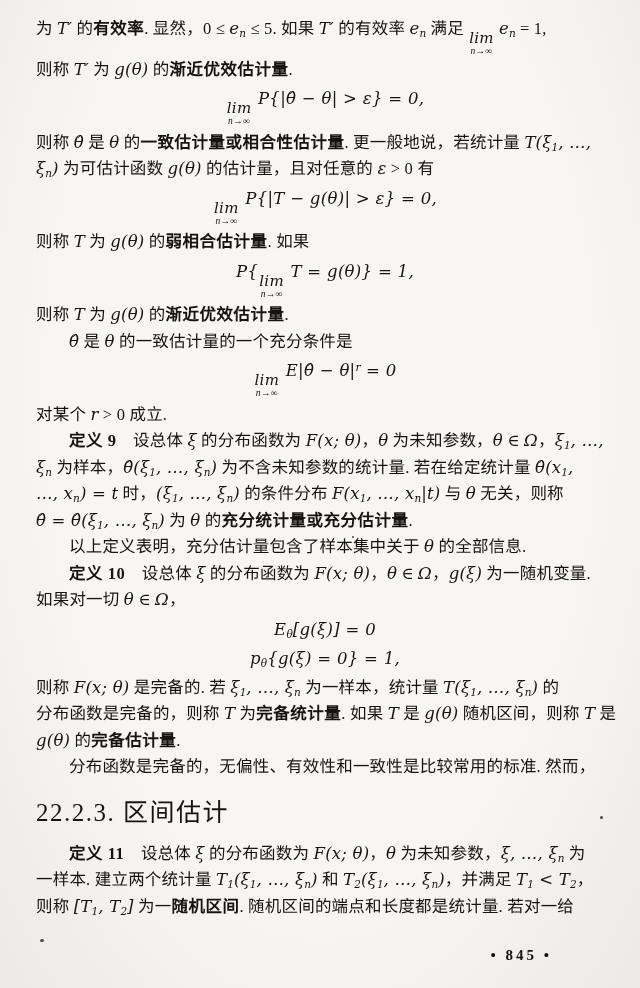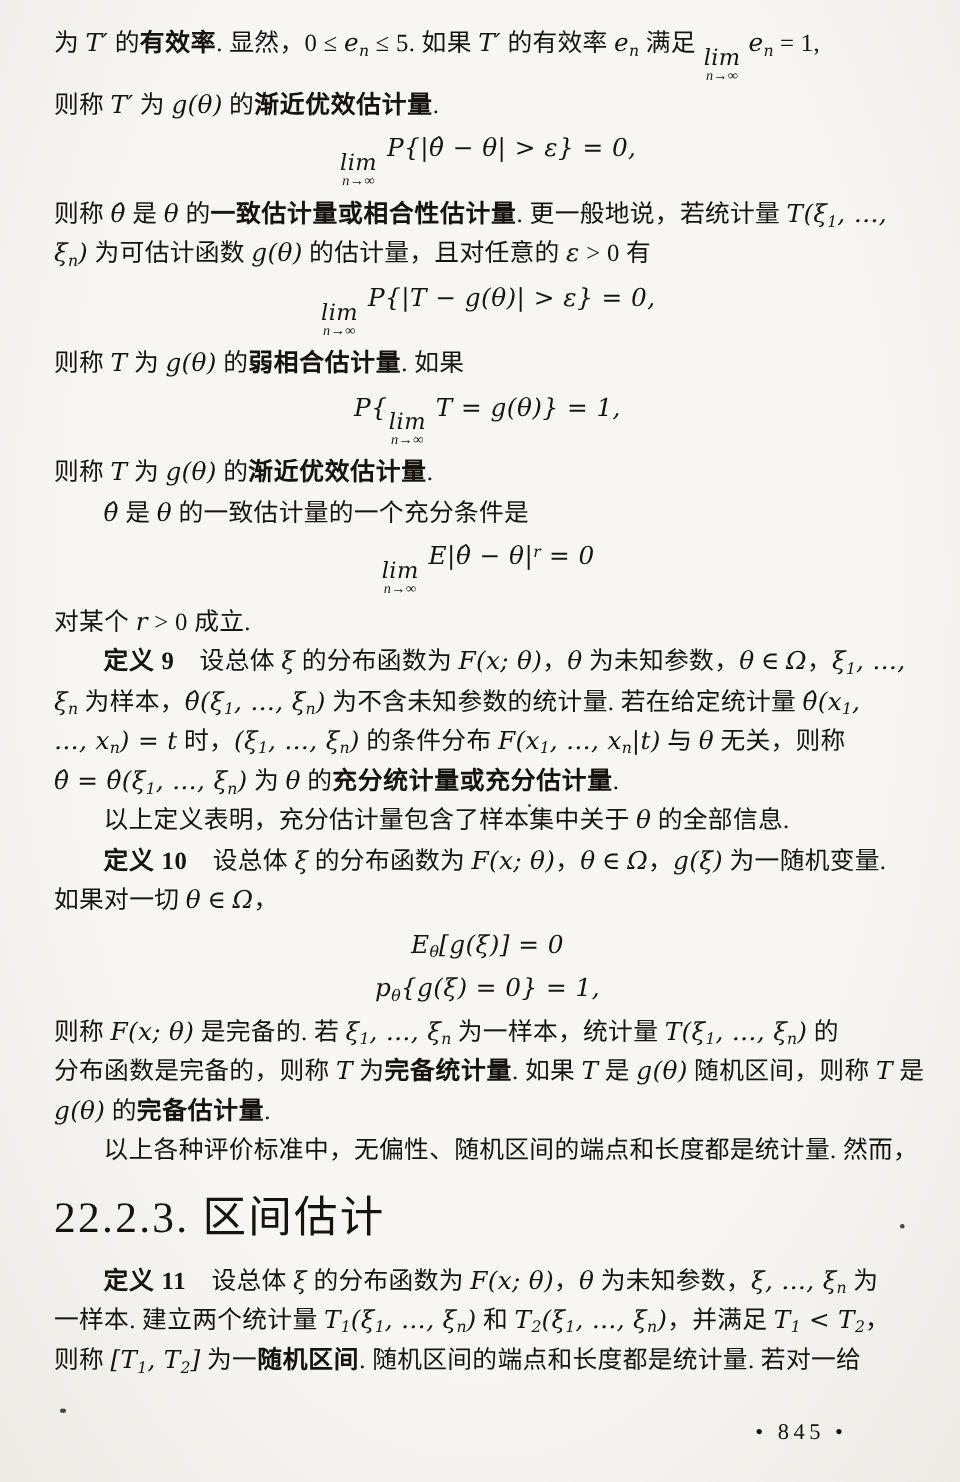--- a/index.html
+++ b/index.html
@@ -31,26 +31,26 @@
   .lim{
     display:inline-flex;flex-direction:column;align-items:center;
     line-height:1;vertical-align:-9px;margin:0 1px;
   }
   .lim-top{font-size:15px;}
   .lim-sub{font-size:9.5px;margin-top:1px;font-style:italic;}
   sub,sup{line-height:0;font-size:10.5px;letter-spacing:0;}
   sub{vertical-align:-3px;}
   sup{vertical-align:5px;}
   .heading{
-    font-size:29px;font-weight:500;line-height:33px;
+    font-size:25px;font-weight:500;line-height:33px;
     margin:15px 0 12px;letter-spacing:1.5px;
   }
   .footer{
-    position:absolute;right:75px;bottom:24px;
-    font-size:15px;font-weight:normal;letter-spacing:3px;
+    position:absolute;right:88px;bottom:24px;
+    font-size:15px;font-weight:bold;letter-spacing:3px;
   }
   .speck{position:absolute;background:#4a463f;border-radius:50%;}
   .speck.s1{left:40px;bottom:46px;width:4px;height:3px;}
   .speck.s2{left:600px;top:816px;width:3px;height:3px;}
   .speck.s3{left:352px;top:536px;width:2px;height:2px;}
 </style>
 </head>
 <body>
 
 <div class="sheet"></div>
@@ -88,21 +88,21 @@
     <div class="line"><span class="i">…, x<sub>n</sub>) = t</span><span> 时，</span><span class="i">(ξ<sub>1</sub>, …, ξ<sub>n</sub>)</span><span> 的条件分布 </span><span class="i">F(x<sub>1</sub>, …, x<sub>n</sub>|t)</span><span> 与 </span><span class="i">θ</span><span> 无关，则称</span></div>
     <div class="line"><span class="i">θ̂ = θ̂(ξ<sub>1</sub>, …, ξ<sub>n</sub>)</span><span> 为 </span><span class="i">θ</span><span> 的</span><span class="b">充分统计量或充分估计量</span><span>.</span></div>
     <div class="line indent"><span>以上定义表明，充分估计量包含了样本集中关于 </span><span class="i">θ</span><span> 的全部信息.</span></div>
     <div class="line indent"><span class="b">定义 10</span><span>　设总体 </span><span class="i">ξ</span><span> 的分布函数为 </span><span class="i">F(x; θ)</span><span>，</span><span class="i">θ</span><span> ∈ </span><span class="i">Ω</span><span>，</span><span class="i">g(ξ)</span><span> 为一随机变量.</span></div>
     <div class="line"><span>如果对一切 </span><span class="i">θ</span><span> ∈ </span><span class="i">Ω</span><span>，</span></div>
     <div class="formula"><span class="i">E<sub>θ</sub>[g(ξ)] = 0</span></div>
     <div class="formula"><span class="i">p<sub>θ</sub>{g(ξ) = 0} = 1,</span></div>
     <div class="line"><span>则称 </span><span class="i">F(x; θ)</span><span> 是完备的. 若 </span><span class="i">ξ<sub>1</sub>, …, ξ<sub>n</sub></span><span> 为一样本，统计量 </span><span class="i">T(ξ<sub>1</sub>, …, ξ<sub>n</sub>)</span><span> 的</span></div>
     <div class="line"><span>分布函数是完备的，则称 </span><span class="i">T</span><span> 为</span><span class="b">完备统计量</span><span>. 如果 </span><span class="i">T</span><span> 是 </span><span class="i">g(θ)</span><span> 随机区间，则称 </span><span class="i">T</span><span> 是</span></div>
     <div class="line"><span class="i">g(θ)</span><span> 的</span><span class="b">完备估计量</span><span>.</span></div>
-    <div class="line indent"><span>以上各种评价标准中，无偏性、随机区间的端点和长度都是统计量. 然而，</span></div>
+    <div class="line indent"><span>分布函数是完备的，无偏性、有效性和一致性是比较常用的标准. 然而，</span></div>
     <h2 class="heading">22.2.3. 区间估计</h2>
     <div class="line indent"><span class="b">定义 11</span><span>　设总体 </span><span class="i">ξ</span><span> 的分布函数为 </span><span class="i">F(x; θ)</span><span>，</span><span class="i">θ</span><span> 为未知参数，</span><span class="i">ξ, …, ξ<sub>n</sub></span><span> 为</span></div>
     <div class="line"><span>一样本. 建立两个统计量 </span><span class="i">T<sub>1</sub>(ξ<sub>1</sub>, …, ξ<sub>n</sub>)</span><span> 和 </span><span class="i">T<sub>2</sub>(ξ<sub>1</sub>, …, ξ<sub>n</sub>)</span><span>，并满足 </span><span class="i">T<sub>1</sub> &lt; T<sub>2</sub></span><span>，</span></div>
     <div class="line"><span>则称 </span><span class="i">[T<sub>1</sub>, T<sub>2</sub>]</span><span> 为一</span><span class="b">随机区间</span><span>. 随机区间的端点和长度都是统计量. 若对一给</span></div>
   </div>
 
 <div class="speck s1"></div>
 <div class="speck s2"></div>
 <div class="speck s3"></div>
 

